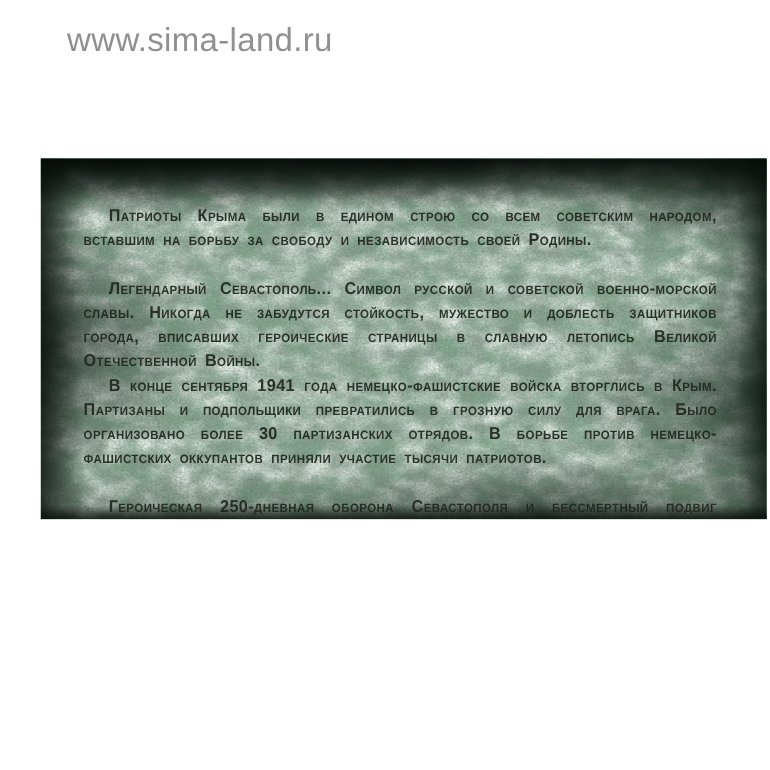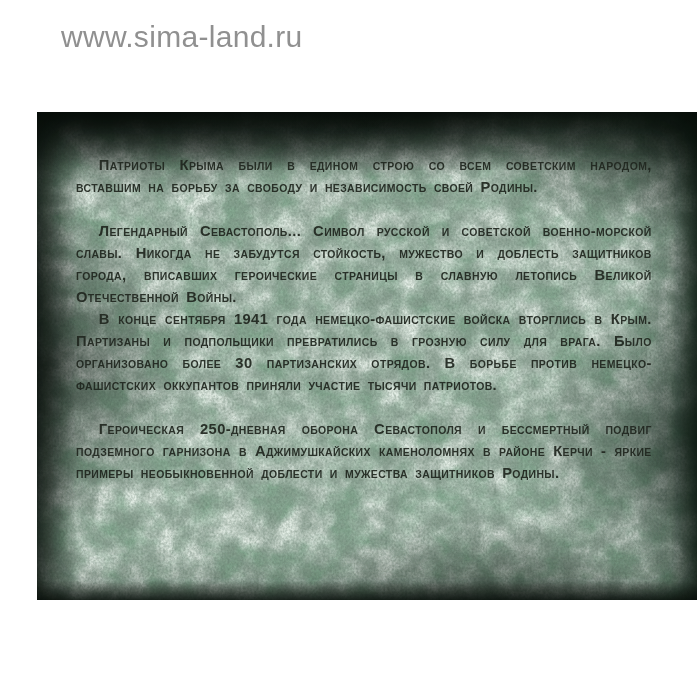--- a/index.html
+++ b/index.html
@@ -21,22 +21,22 @@
     left: 15px; top: 20px;
     font-size: 30px;
     font-weight: 400;
     letter-spacing: 0.3px;
     color: #909090;
     white-space: nowrap;
     margin-left: 46px;
   }
   .plaque {
     position: absolute;
-    left: 37px; top: 112px;
-    width: 660px; height: 488px;
+    left: 37px; top: 144px;
+    width: 660px; height: 328px;
     background: #87ab93;
     overflow: hidden;
   }
   .plaque svg.texture {
     position: absolute; left: 0; top: 0;
     width: 100%; height: 100%;
     display: block;
   }
   .vignette {
     position: absolute; inset: 0;

